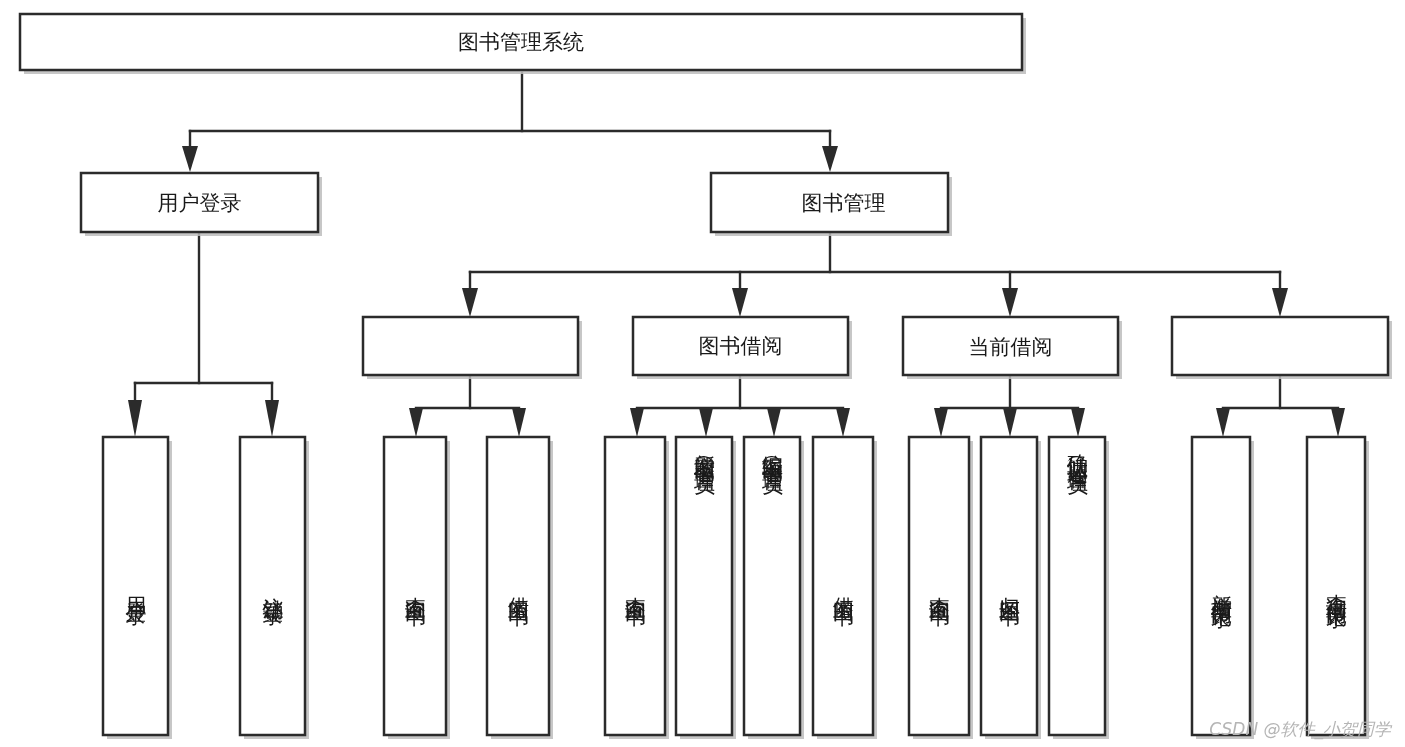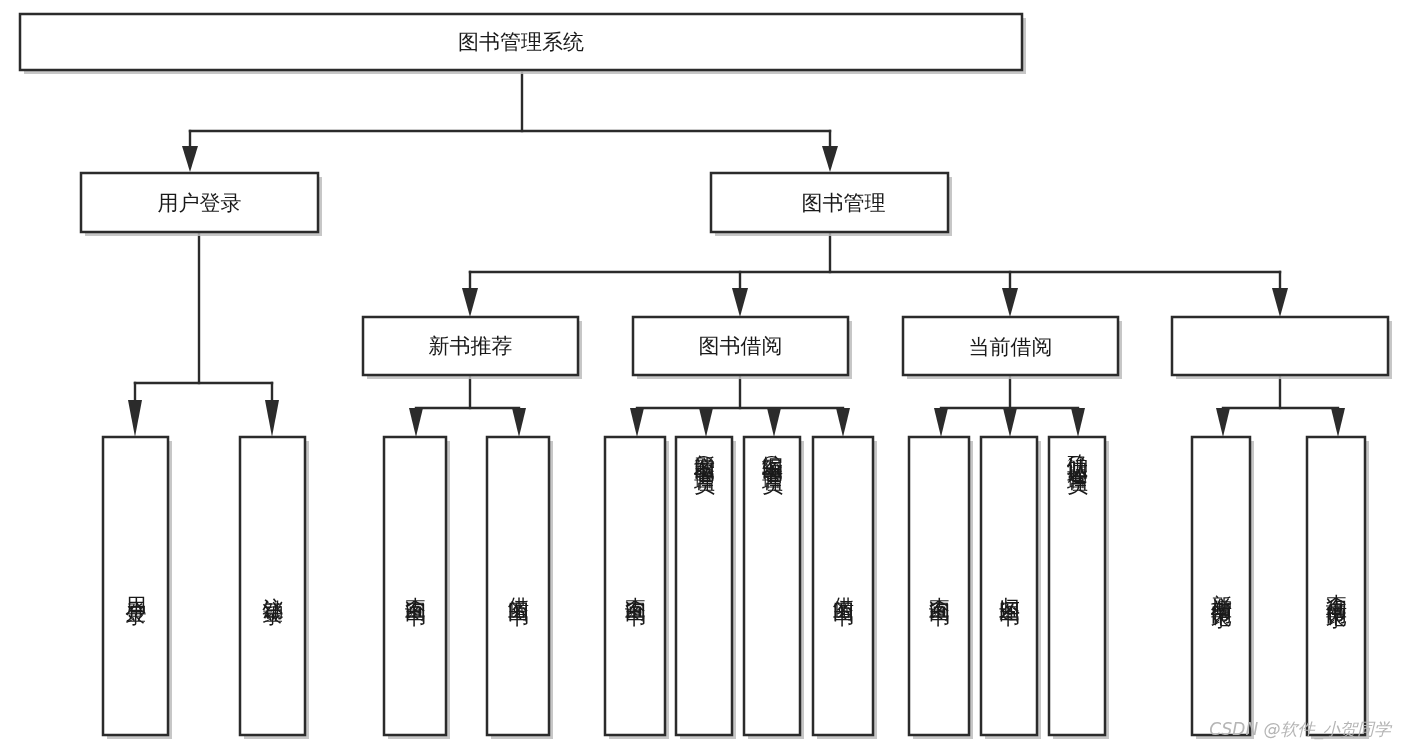--- a/index.html
+++ b/index.html
@@ -214,23 +214,20 @@
   </div>
 
   <div class="hlabel-wrap" style="left:81px; top:173px; width:237px; height:59px;">
     <span class="hlabel-text">用户登录</span>
   </div>
 
   <div class="hlabel-wrap" style="left:711px; top:173px; width:265px; height:59px;">
     <span class="hlabel-text">图书管理</span>
   </div>
 
-  <div class="hlabel-wrap" style="left:363px; top:317px; width:215px; height:58px;">
-    <span class="hlabel-text">新书推荐</span>
-  </div>
 
   <div class="hlabel-wrap" style="left:633px; top:317px; width:215px; height:58px;">
     <span class="hlabel-text">图书借阅</span>
   </div>
 
   <div class="hlabel-wrap" style="left:903px; top:317px; width:215px; height:60px;">
     <span class="hlabel-text">当前借阅</span>
   </div>
 
 

